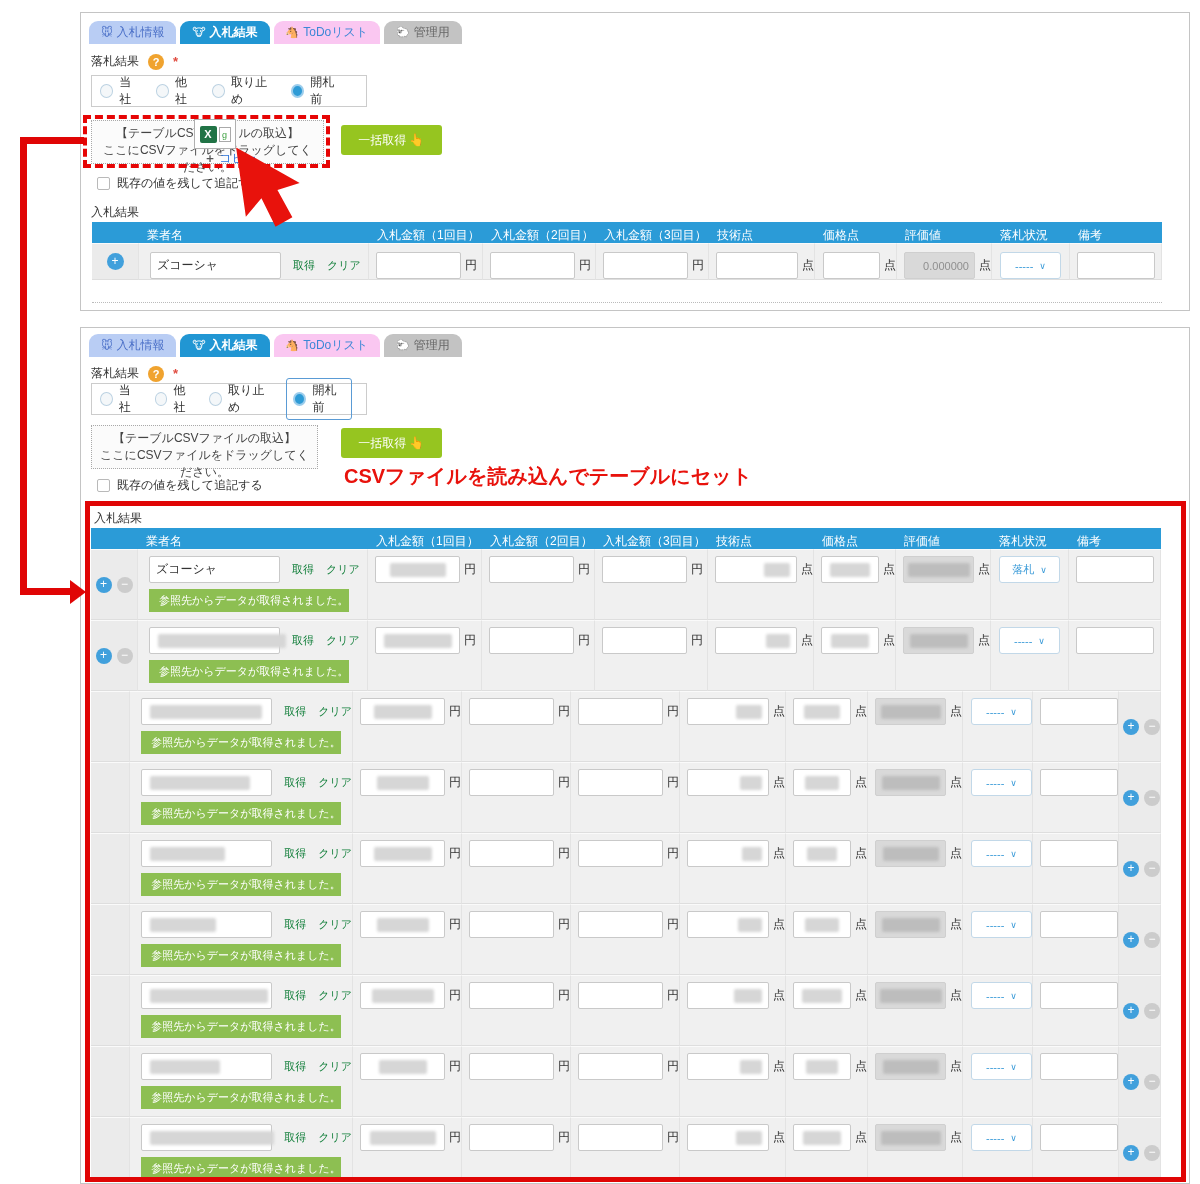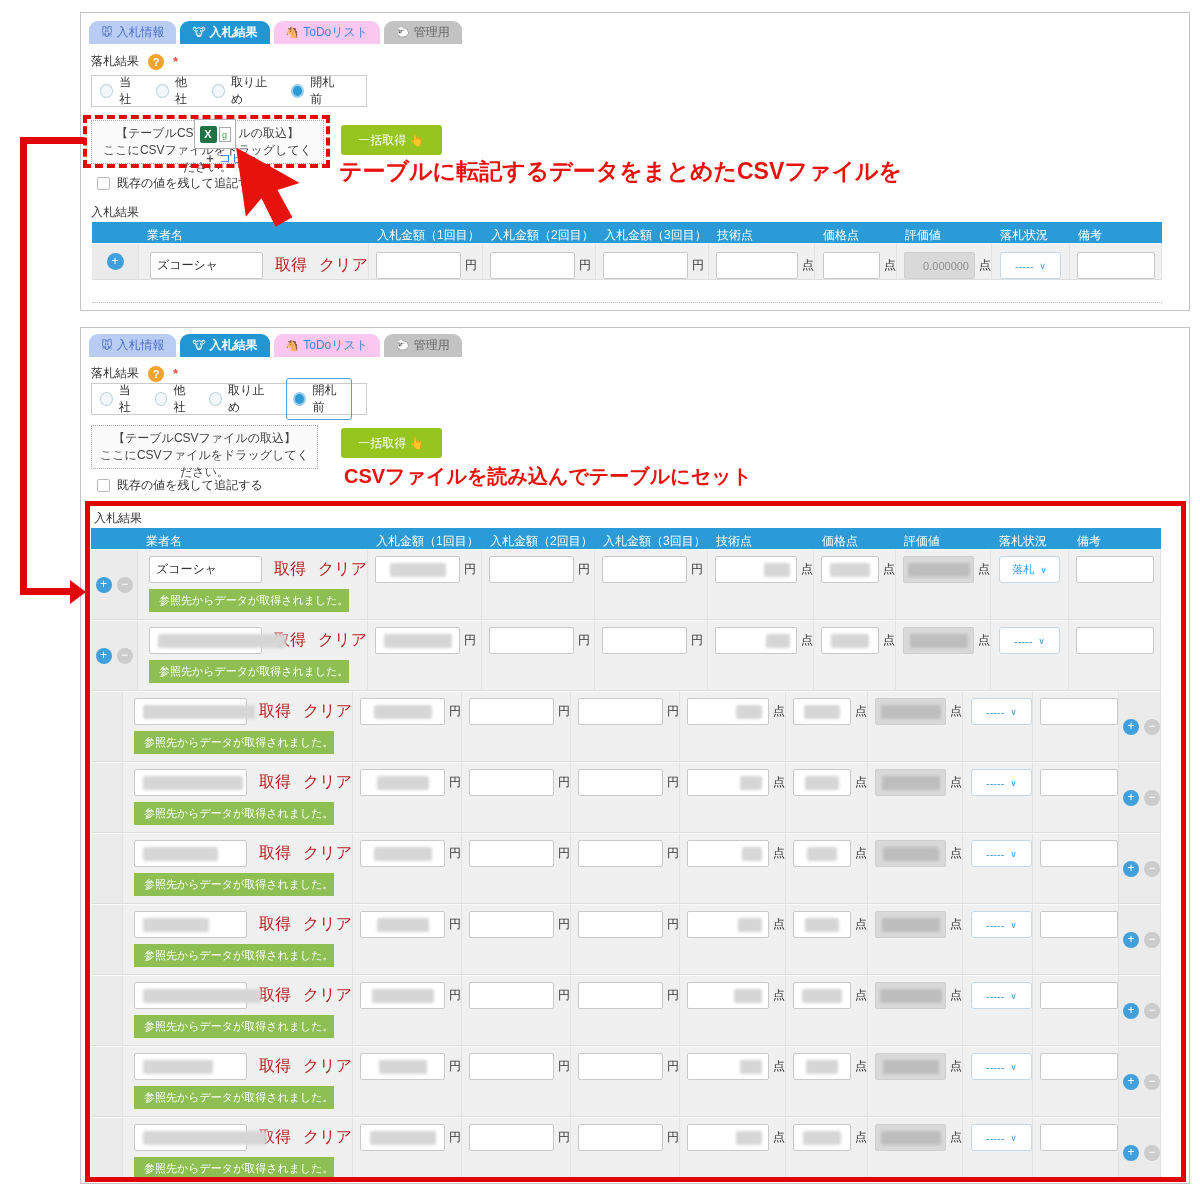--- a/index.html
+++ b/index.html
@@ -82,21 +82,21 @@
   .c-act-r { width:44px; background:#ebebeb; }
 
   .line1 { display:flex; align-items:center; margin-top:8px; }
   .row-tall .line1 { margin-top:6px; }
   .pad { padding-left:7px; } .pad8 { padding-left:8px; } .pad11 { padding-left:11px; }
 
   .ibox { background:#fff; border:1px solid #c9c9c9; border-radius:2px; height:27px; position:relative; }
   .w-vendor { width:131px; } .w-amt { width:85px; } .w-tech { width:85px; }
   .w-price  { width:59px; }  .w-rem { width:78px; }
   .unit { margin-left:4px; font-size:12px; color:#333; }
-  .link { color:#b91c1c; margin-left:12px; font-size:16px; cursor:pointer; white-space:nowrap; }
+  .link { color:#15803d; margin-left:12px; font-size:11px; cursor:pointer; white-space:nowrap; }
   .evalbox { background:#d9d9d9; border:1px solid #cfcfcf; width:82px; height:27px; border-radius:2px;
              position:relative; color:#8f8f8f; text-align:right; line-height:27px; padding-right:5px; font-size:11px; }
   .dd { width:61px; height:27px; border:1px solid #c2d8e8; border-radius:3px; background:#fff;
         display:flex; align-items:center; justify-content:center; gap:6px; color:#3b9bd8;
         font-size:11px; cursor:pointer; }
   .dd .chev { font-size:9px; }
   .msg { margin-top:6px; background:#8dbf52; color:#fff; font-size:11px; height:23px;
          line-height:23px; padding:0 10px; width:200px; white-space:nowrap; overflow:hidden; }
   .blurb { position:absolute; top:6px; height:14px; background:#d6d6d6; border-radius:2px; filter:blur(1.4px); }
   .blurb.dark { background:#bdbdbd; }
@@ -1058,15 +1058,14 @@
     <span class="plus">＋</span>
     <span class="copy">コピー</span>
   </div>
 </div>
 
 <svg id="cursor-arrow" width="82" height="104" viewBox="0 0 41 52">
   <polygon points="3,0 3,35 12,27 17,42 26,38.5 20.5,24 32,22" fill="#e8120c"></polygon>
 </svg>
 
 <div id="anno-top">
-  <div>テーブルに転記するデータをまとめたCSVファイルを</div>
 </div>
 <div id="anno-bottom">CSVファイルを読み込んでテーブルにセット</div>
 
 </body></html>

